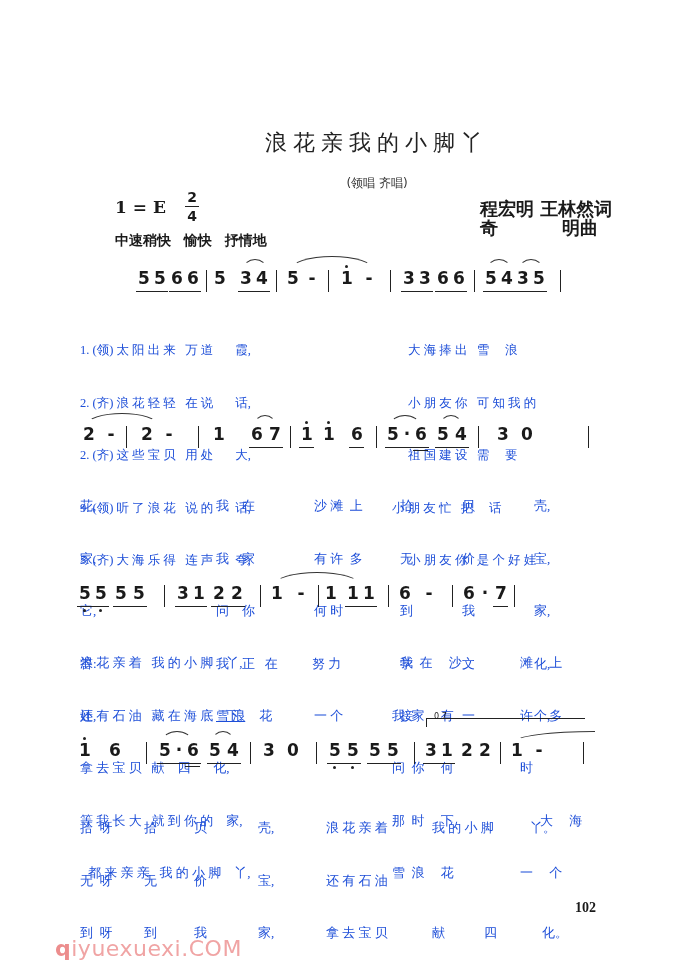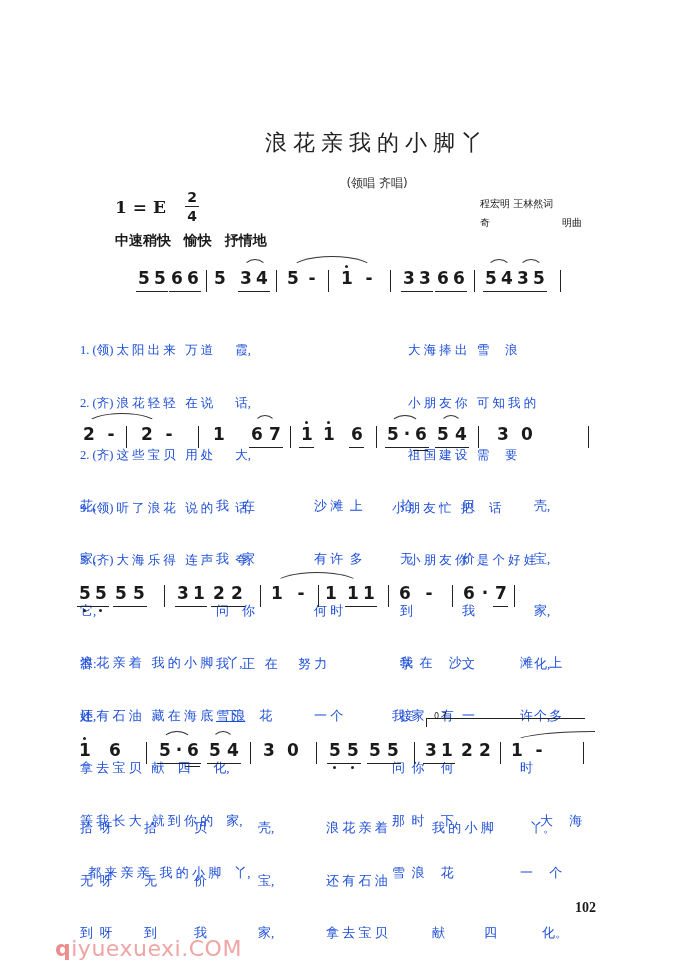--- a/index.html
+++ b/index.html
@@ -4,21 +4,21 @@
   <style>
     html, body { margin: 0; padding: 0; background: #ffffff; }
     body { width: 700px; height: 974px; position: relative; overflow: hidden; color: #1a1a1a; font-family: "DejaVu Serif", "Liberation Serif", serif; }
     .abs { position: absolute; padding-left: 27px; }
     .title { left: 0; width: 700px; top: 128px; text-align: center; font-size: 22px; letter-spacing: 6px; font-family: "DejaVu Serif", serif; color: #222; }
     .subtitle { left: 0; width: 700px; top: 175px; text-align: center; font-size: 12px; font-family: "DejaVu Sans", sans-serif; color: #333; }
     .key { left: 88px; top: 197px; font-size: 17px; font-weight: bold; font-family: "DejaVu Serif", serif; }
     .timesig { left: 158px; top: 188px; font-size: 14px; font-weight: bold; font-family: "DejaVu Sans", sans-serif; text-align: center; line-height: 18px; width: 14px; }
     .timesig .bar { border-top: 1.5px solid #222; margin: 0; }
     .tempo { left: 88px; top: 232px; font-size: 14px; font-weight: bold; font-family: "DejaVu Sans", sans-serif; word-spacing: 8px; }
-    .credit { font-size: 10px; font-weight: normal; font-family: "DejaVu Sans", sans-serif; }
+    .credit { font-size: 18px; font-weight: bold; font-family: "DejaVu Sans", sans-serif; }
     .line { position: absolute; left: 80px; width: 520px; height: 30px; }
     .note { position: absolute; font-family: "DejaVu Sans", sans-serif; font-weight: bold; font-size: 17px; top: 0; width: 14px; text-align: center; }
     .ul { position: absolute; height: 0; border-top: 1.3px solid #222; }
     .barline { position: absolute; width: 0; border-left: 1.3px solid #222; height: 22px; top: 2px; }
     .dot-above { position: absolute; width: 3px; height: 3px; background: #222; border-radius: 50%; }
     .dot-below { position: absolute; width: 3px; height: 3px; background: #222; border-radius: 50%; }
     .slur { position: absolute; border: 1.3px solid #333; border-bottom: none; border-left-color: transparent; border-right-color: transparent; border-radius: 50% 50% 0 0 / 100% 100% 0 0; }
     .lyrics { position: absolute; left: 80px; font-size: 13px; font-family: Liberation Serif, serif; line-height: 17.5px; white-space: pre; color: #1d4ed8; }
     .lyric-row { position: relative; height: 17.5px; }
     .lyric-row span { position: absolute; top: 0; }
@@ -127,21 +127,21 @@
   <div class="barline" style="left:398px"></div>
   <span class="note" style="left:416px">3</span>
     <span class="note" style="left:440px">0</span>
   <div class="barline" style="left:508px"></div>
 </div>
 
 <div class="lyrics" style="top:462px;font-size:13px">
   <div class="lyric-row"><span style="left:0">花,</span><span style="left:136px">我    在</span><span style="left:234px">沙 滩  上</span><span style="left:320px">拾</span><span style="left:382px">贝</span><span style="left:454px">壳,</span></div>
   <div class="lyric-row"><span style="left:0">家,</span><span style="left:136px">我    家</span><span style="left:234px">有 许  多</span><span style="left:320px">无</span><span style="left:382px">价</span><span style="left:454px">宝,</span></div>
   <div class="lyric-row"><span style="left:0">它,</span><span style="left:136px">问    你</span><span style="left:234px">何 时</span><span style="left:320px">到</span><span style="left:382px">我</span><span style="left:454px">家,</span></div>
-  <div class="lyric-row"><span style="left:0">答:</span><span style="left:136px">我    正   在</span><span style="left:218px">努 力</span><span style="left:320px">学</span><span style="left:382px">文</span><span style="left:454px">化,</span></div>
+  <div class="lyric-row"><span style="left:0">答:</span><span style="left:136px">我    正   在</span><span style="left:232px">努 力</span><span style="left:320px">学</span><span style="left:382px">文</span><span style="left:454px">化,</span></div>
   <div class="lyric-row"><span style="left:0">娃,</span><span style="left:136px;text-decoration:underline">雪 浪</span><span style="left:176px"> 花</span><span style="left:234px">一 个</span><span style="left:320px">接</span><span style="left:382px">一</span><span style="left:454px">个,</span></div>
 </div>
 
 <div class="line" style="top:583px;">
   <span class="note" style="left:-2px">5</span>
     <div class="dot-below" style="left:3px;top:26px"></div>
   <span class="note" style="left:14px">5</span>
     <div class="dot-below" style="left:19px;top:26px"></div>
   <span class="note" style="left:34px">5</span>
     <span class="note" style="left:52px">5</span>

